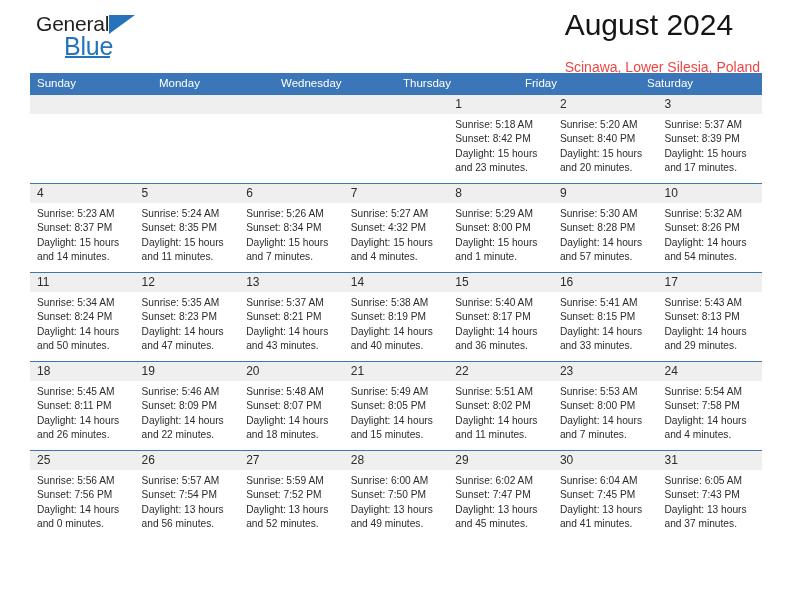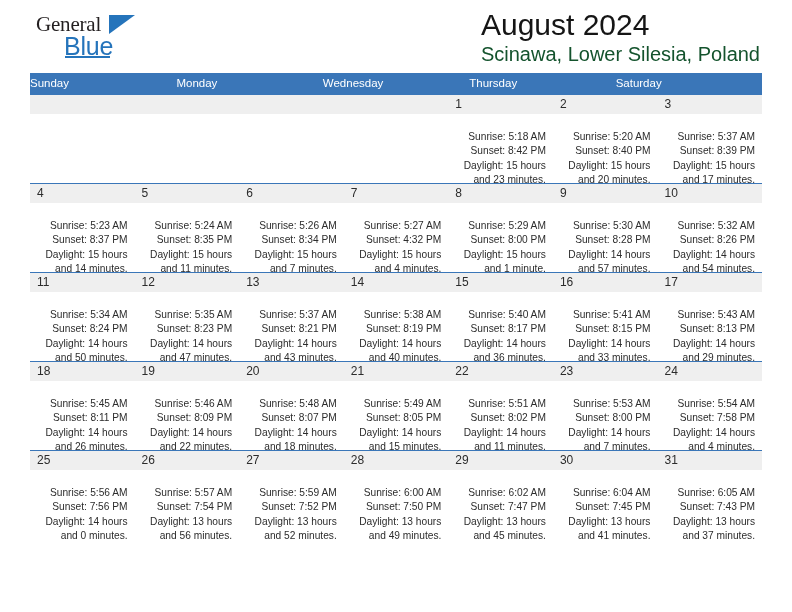--- a/index.html
+++ b/index.html
@@ -36,21 +36,21 @@
     width: 130px;
     height: 52px;
   }
   .logo-general {
     position: absolute;
     left: 0;
     top: 0;
     font-size: 21px;
     letter-spacing: -0.2px;
     color: #231f20;
-    font-family: Liberation Serif, serif;
+    font-family: Liberation Sans, sans-serif;
   }
   .logo-blue {
     position: absolute;
     left: 28px;
     top: 20px;
     font-size: 25px;
     letter-spacing: -0.2px;
     color: #2574bb;
     font-family: "Liberation Sans", sans-serif;
   }
@@ -78,43 +78,44 @@
     top: 6px;
     text-align: left;
   }
   .month-title {
     font-size: 30px;
     color: #151515;
     line-height: 38px;
     white-space: nowrap;
   }
   .location-sub {
-    font-size: 20px;
-    color: #14532d;
+    font-size: 14px;
+    color: #ef4444;
     line-height: 20px;
-    margin-top: 0;
+    margin-top: 13px;
     white-space: nowrap;
   }
 
   
   .calendar {
     position: relative;
     width: 732px;
   }
 
   .dow-row {
     display: flex;
     background: #3a76b8;
     height: 21px;
     align-items: center;
   }
   .dow {
     flex: 1 1 0;
     font-size: 11.5px;
     color: #ffffff;
+    padding-left: 7px;
     line-height: 21px;
     white-space: nowrap;
   }
 
   .week {
     position: relative;
     border-top: 1.6px solid #3a76b8;
     height: 89px;
   }
   .week:first-of-type {
@@ -139,22 +140,21 @@
     padding: 0 7px;
   }
   .daynum {
     position: relative;
     font-size: 12px;
     color: #2c2c2c;
     line-height: 19px;
     height: 19px;
   }
   .lines {
-    margin-top: 16px;
-    text-align: right;
+    margin-top: 4px;
   }
   .lines div {
     font-size: 10.2px;
     line-height: 14.4px;
     color: #2c2c2c;
     white-space: nowrap;
   }
   .empty .daynum { visibility: hidden; }
 </style>
 </head>
@@ -178,20 +178,21 @@
 
   </div>
 
   <div class="calendar">
 
     <div class="dow-row">
       <div class="dow">Sunday</div>
       <div class="dow">Monday</div>
       <div class="dow">Wednesday</div>
       <div class="dow">Thursday</div>
+      <div class="dow">Friday</div>
       <div class="dow">Saturday</div>
     </div>
 
     <div class="week">
       <div class="numbers-bg"></div>
       <div class="week-inner">
         <div class="daycell empty">
           <div class="daynum"></div>
           <div class="lines">
             <div></div>

